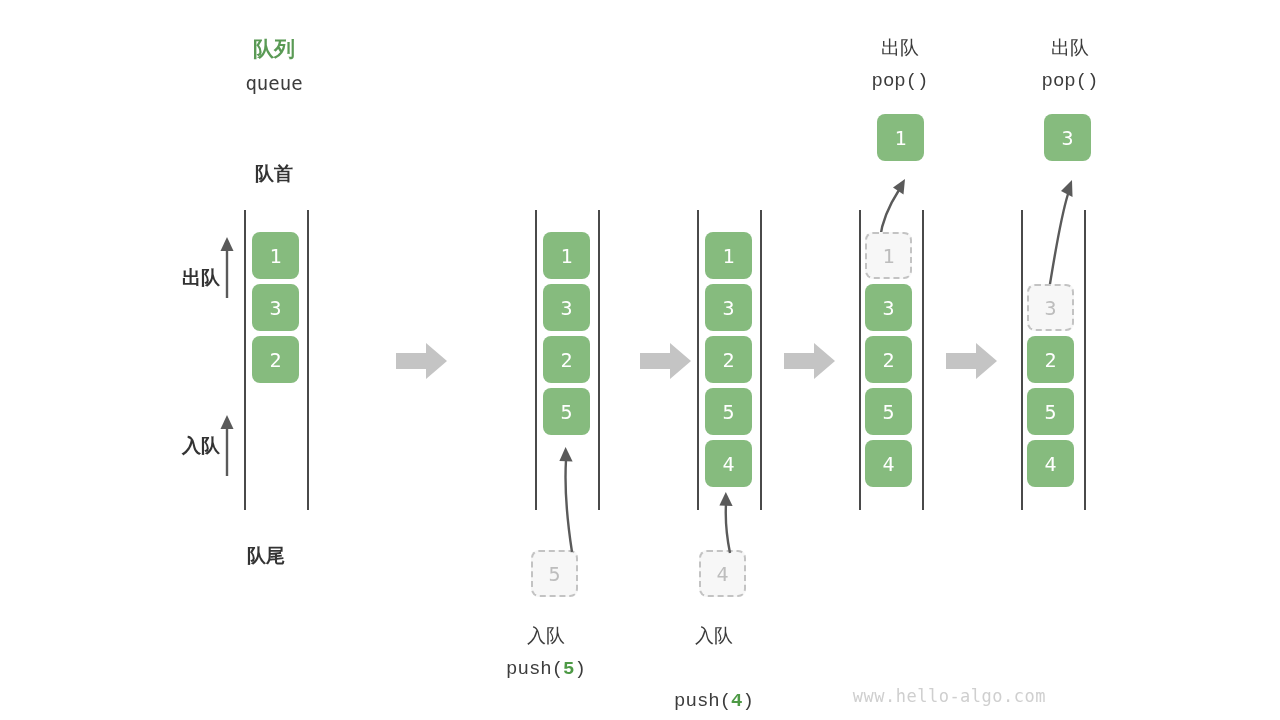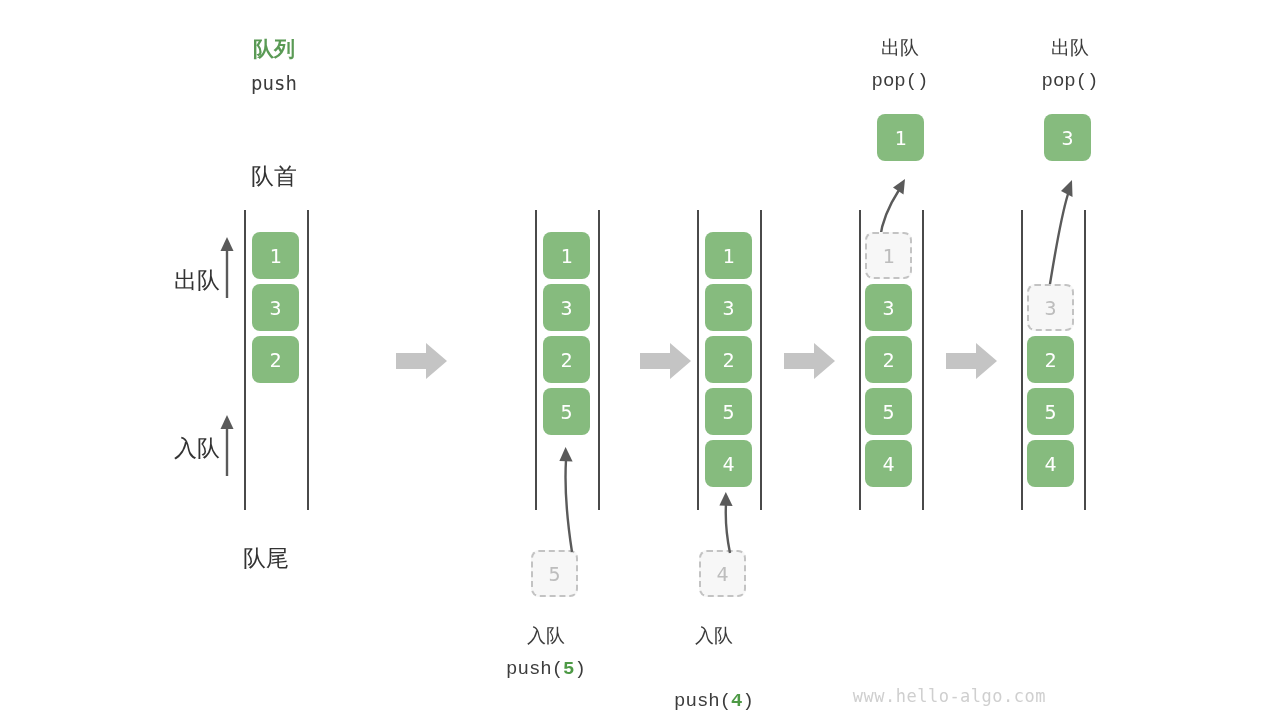--- a/index.html
+++ b/index.html
@@ -35,22 +35,22 @@
     font-size: 21px;
     font-weight: bold;
     color: #5a9a55;
   }
   .title-en {
     font-size: 19px;
     font-family: "DejaVu Sans Mono", "Liberation Mono", monospace;
     color: #3c3c3c;
   }
   .side-label {
-    font-size: 23px;
-    font-weight: normal;
+    font-size: 19px;
+    font-weight: bold;
     color: #333333;
   }
   .op-cn {
     font-size: 19px;
     color: #3c3c3c;
     font-weight: normal;
   }
   .op-code {
     font-size: 19px;
     font-family: Liberation Mono, monospace;
@@ -109,21 +109,21 @@
   }
 
   svg { display: block; overflow: visible; }
 </style>
 </head>
 <body>
 
 <div class="stage">
 
   <div class="label title-cn" style="left:216px; top:34px; width:100px;">队列</div>
-  <div class="label title-en" style="left:216px; top:70px; width:100px;">push</div>
+  <div class="label title-en" style="left:216px; top:70px; width:100px;">queue</div>
 
   <div class="label side-label" style="left:216px; top:160px; width:100px;">队首</div>
   <div class="label side-label" style="left:208px; top:542px; width:100px;">队尾</div>
 
   <div class="label side-label" style="left:140px; top:264px; width:72px; text-align:right;">出队</div>
   <div class="updown-arrow" style="left:208px; top:234px;">
     <svg width="22" height="66" viewBox="0 0 22 66">
       <line x1="11" y1="64" x2="11" y2="14" stroke="#5a5a5a" stroke-width="2.4"></line>
       <path d="M11 3 L17.5 17 L4.5 17 Z" fill="#5a5a5a"></path>
     </svg>

